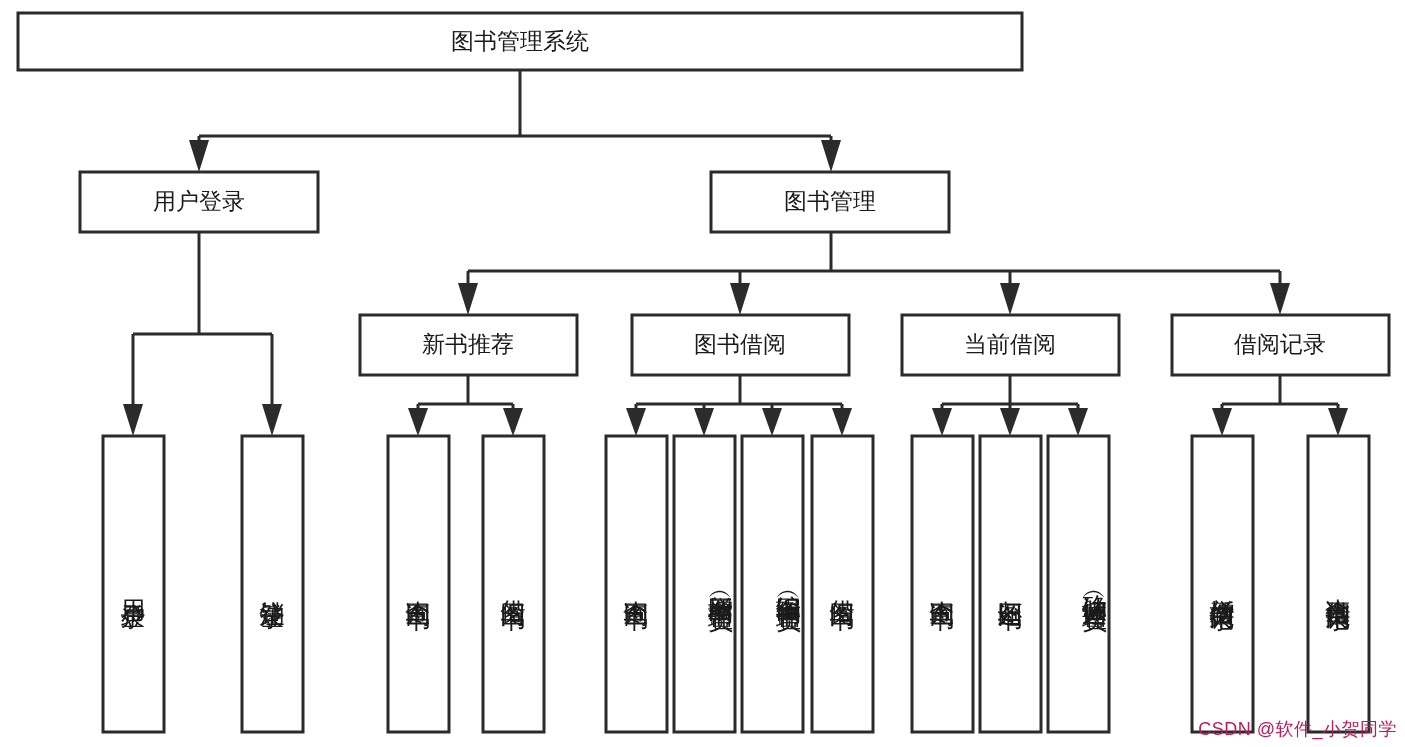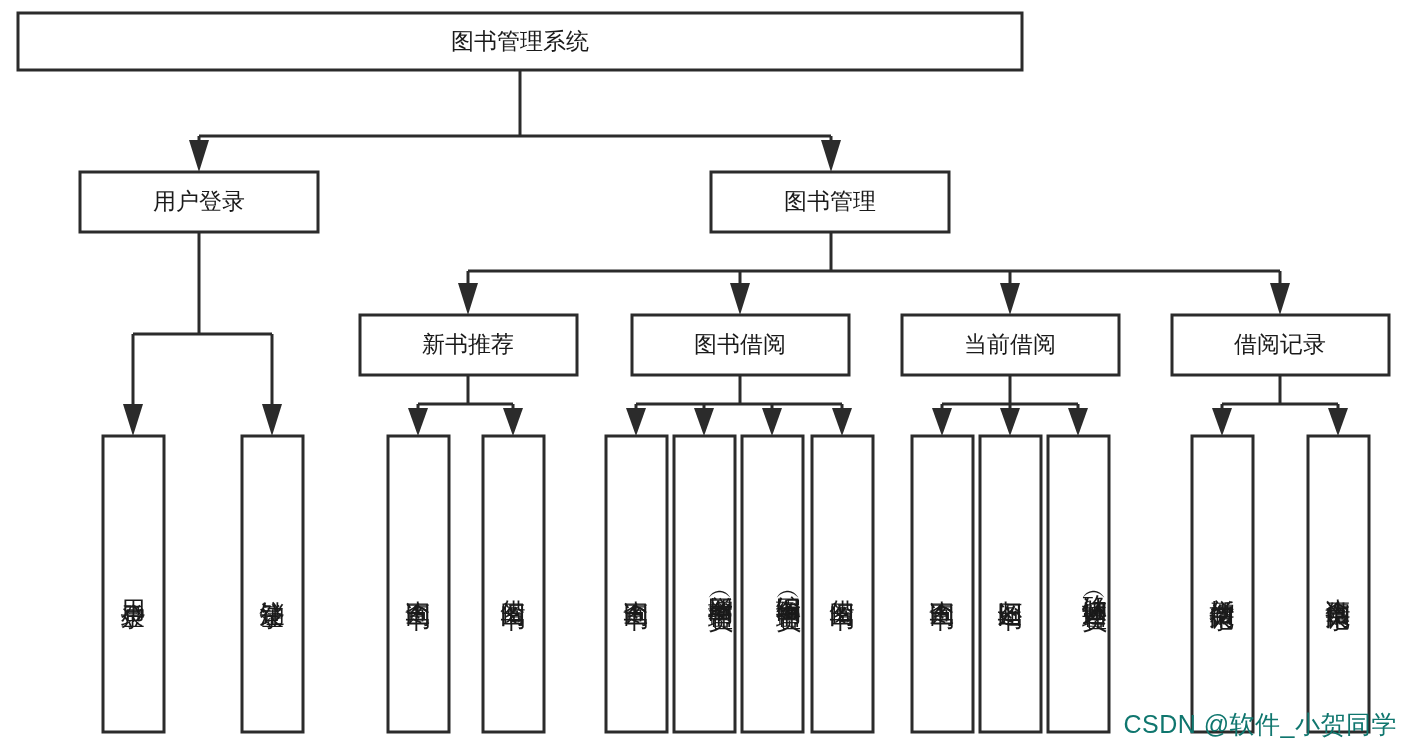--- a/index.html
+++ b/index.html
@@ -61,22 +61,22 @@
     justify-content: center;
     text-align: center;
     white-space: nowrap;
     pointer-events: none;
   }
   .watermark {
     position: absolute;
     right: 8px;
     bottom: 6px;
     font-family: "Liberation Sans", "DejaVu Sans", sans-serif;
-    font-size: 25px;
-    color: #0f766e;
+    font-size: 18px;
+    color: #be185d;
     letter-spacing: 0.5px;
     white-space: nowrap;
   }
 </style>
 </head>
 <body>
 
 <div id="diagram-root">
 
   <svg class="canvas" viewBox="0 0 1405 747">

